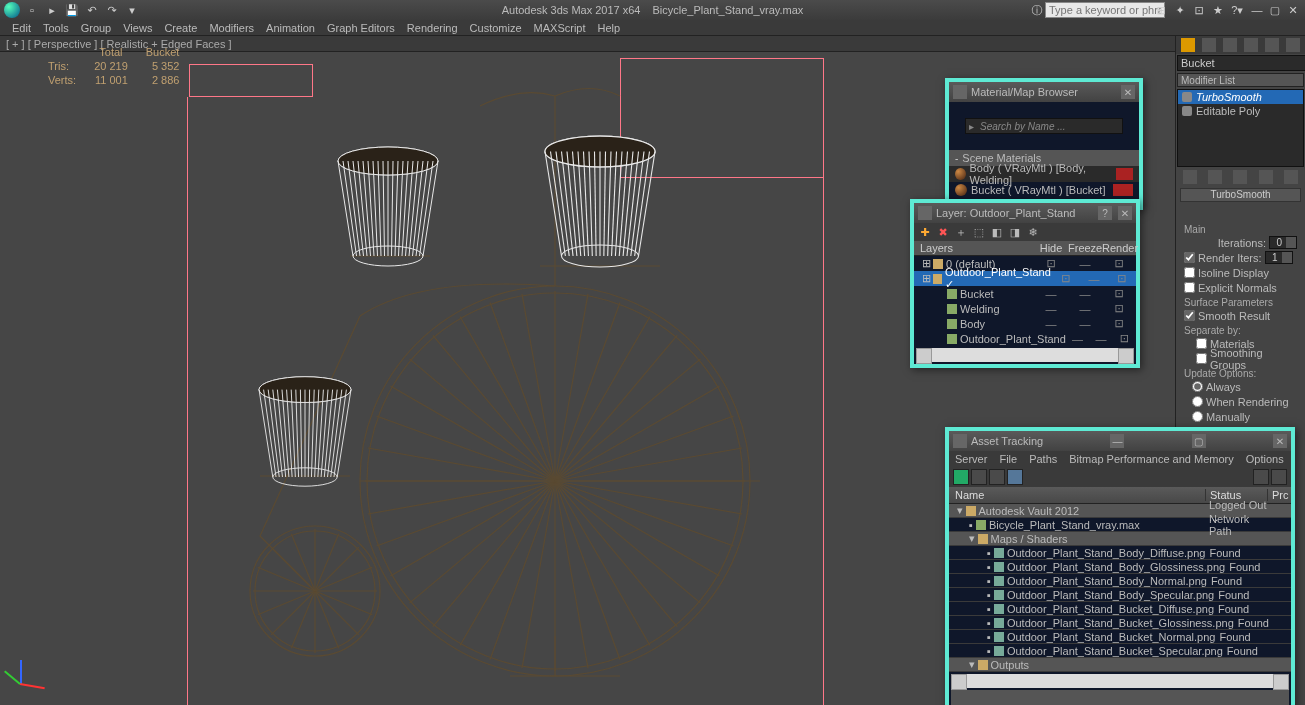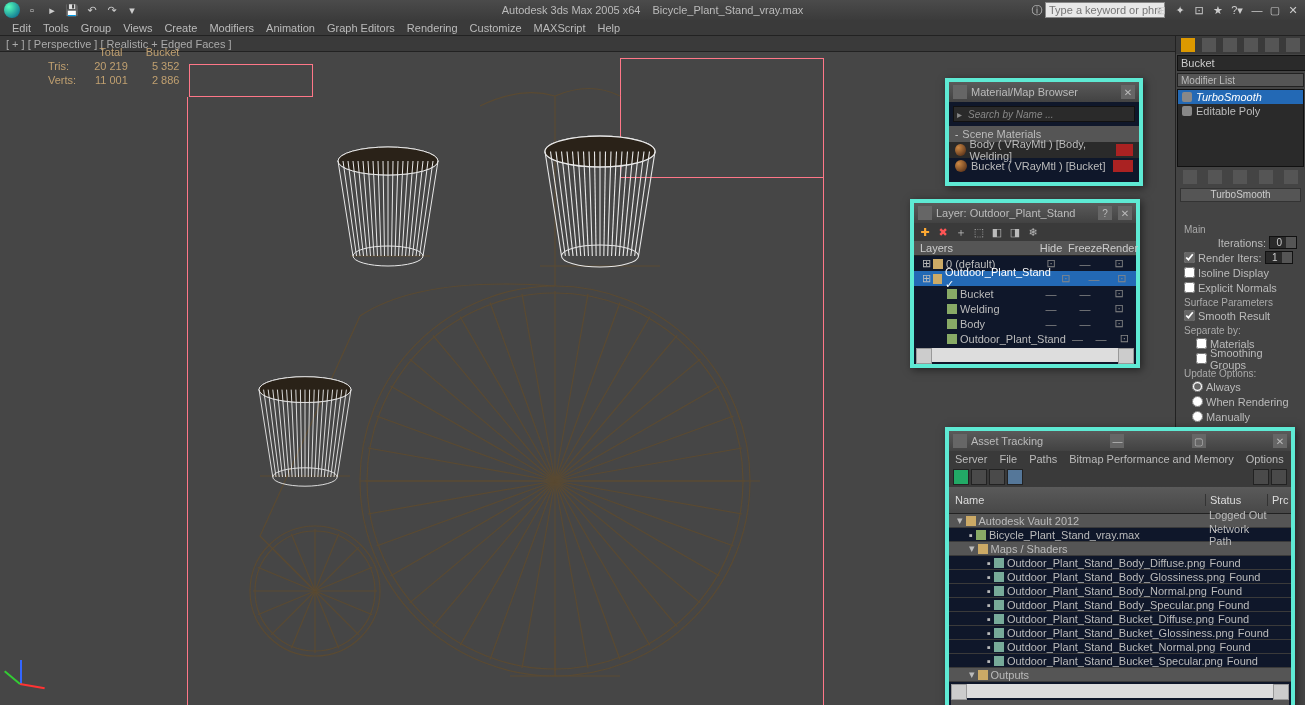--- a/index.html
+++ b/index.html
@@ -46,21 +46,21 @@
 .row input[type=checkbox],.row input[type=radio]{width:11px;height:11px;accent-color:#666}
 .spinner{width:28px;height:13px;background:#2a2a2a;border:1px solid #111;color:#ccc;text-align:right;padding:0 14px 0 2px;font-size:10px;position:relative}
 .spinner:after{content:'';position:absolute;right:0;top:0;width:10px;height:100%;background:#555}
 .grp-label{font-size:10px;color:#aaa;margin-top:2px}
 
 
 .panel{position:absolute;background:#0f172a;border:4px solid #5eead4;box-shadow:2px 2px 8px rgba(0,0,0,.5)}
 .panel-title{height:20px;background:linear-gradient(#5a5a5a,#424242);display:flex;align-items:center;padding:0 4px;gap:4px;color:#ddd;font-size:11px}
 .panel-title .pt-icon{width:14px;height:14px;background:#666;display:inline-block}
 .panel-title .pt-close{margin-left:auto;width:14px;height:14px;background:#666;display:flex;align-items:center;justify-content:center;font-size:10px}
-.mat-search{height:16px;background:#2a2a2a;border:1px solid #111;margin:4px;padding:0 14px;color:#888;font-style:italic;font-size:10px;display:flex;align-items:center;position:relative}
+.mat-search{height:16px;background:#2a2a2a;border:1px solid #111;margin:16px;padding:0 14px;color:#888;font-style:italic;font-size:10px;display:flex;align-items:center;position:relative}
 .mat-search:before{content:'▸';position:absolute;left:3px;color:#888;font-style:normal}
 .mat-hdr{height:16px;background:#555;padding:0 6px;display:flex;align-items:center;font-size:10px;color:#ccc}
 .mat-item{height:16px;display:flex;align-items:center;padding:0 6px;gap:4px;font-size:10px}
 .mat-item .sphere{width:12px;height:12px;border-radius:50%;background:radial-gradient(circle at 30% 30%,#c84,#421)}
 .mat-item .tail{margin-left:auto;width:20px;height:12px;background:#a22}
 .mat-item.sel{background:#2a2a2a}
 
 .layer-toolbar{height:18px;background:#3a3a3a;display:flex;gap:4px;padding:2px 4px;align-items:center}
 .layer-toolbar span{width:14px;height:14px;display:flex;align-items:center;justify-content:center;font-size:11px}
 .layer-cols{height:15px;background:#555;display:flex;align-items:center;font-size:10px;border-bottom:1px solid #222}
@@ -75,21 +75,21 @@
 .layer-scroll{height:14px;background:#ddd;margin:2px;position:relative}
 .layer-scroll:before,.layer-scroll:after{content:'';position:absolute;top:0;width:14px;height:14px;background:#ccc;border:1px solid #999}
 .layer-scroll:before{left:0}
 .layer-scroll:after{right:0}
 
 .asset-menu{height:16px;background:#3a3a3a;display:flex;gap:12px;padding:0 6px;align-items:center;font-size:10px}
 .asset-tools{height:20px;background:#3a3a3a;display:flex;gap:2px;padding:2px 4px;align-items:center}
 .asset-tools span{width:16px;height:16px;background:#4a4a4a;border:1px solid #222}
 .asset-tools span.g{background:#2a6}
 .asset-tools .spacer{flex:1;background:none;border:none}
-.asset-cols{height:27px;background:linear-gradient(#5a5a5a,#484848);display:flex;align-items:center;font-size:10px;border-bottom:1px solid #222}
+.asset-cols{height:17px;background:linear-gradient(#5a5a5a,#484848);display:flex;align-items:center;font-size:10px;border-bottom:1px solid #222}
 .asset-cols .ac1{flex:1;padding-left:6px;color:#ddd}
 .asset-cols .ac2{width:62px;padding-left:4px;color:#ddd;border-left:1px solid #333}
 .asset-cols .ac3{width:24px;padding-left:4px;color:#ddd;border-left:1px solid #333}
 .asset-row{height:14px;display:flex;align-items:center;font-size:10px;border-bottom:1px solid #3a3a3a}
 .asset-row.hl{background:#555}
 .asset-row .aname{flex:1;padding-left:8px;display:flex;align-items:center;gap:3px}
 .asset-row .astatus{width:62px;padding-left:4px}
 .asset-row .aprc{width:24px}
 .asset-row .ind1{padding-left:20px}
 .asset-row .ind2{padding-left:38px}
@@ -107,21 +107,21 @@
   <div class="left-icons">
     <span class="logo"></span>
     <span class="ticon">▫</span>
     <span class="ticon">▸</span>
     <span class="ticon">💾</span>
     <span class="ticon">↶</span>
     <span class="ticon">↷</span>
     <span class="ticon">▾</span>
   </div>
   <div class="app-title">
-    <span>Autodesk 3ds Max  2005 x64</span>
+    <span>Autodesk 3ds Max  2017 x64</span>
     <span>Bicycle_Plant_Stand_vray.max</span>
   </div>
   <div class="search-box">
     <span class="ticon" style="position:absolute;left:-16px">ⓘ</span>
     <input placeholder="Type a keyword or phrase" style="">
   </div>
   <div style="position:absolute;right:60px;display:flex;gap:3px">
     <span class="ticon">⊞</span>
     <span class="ticon">✦</span>
     <span class="ticon">⊡</span>

